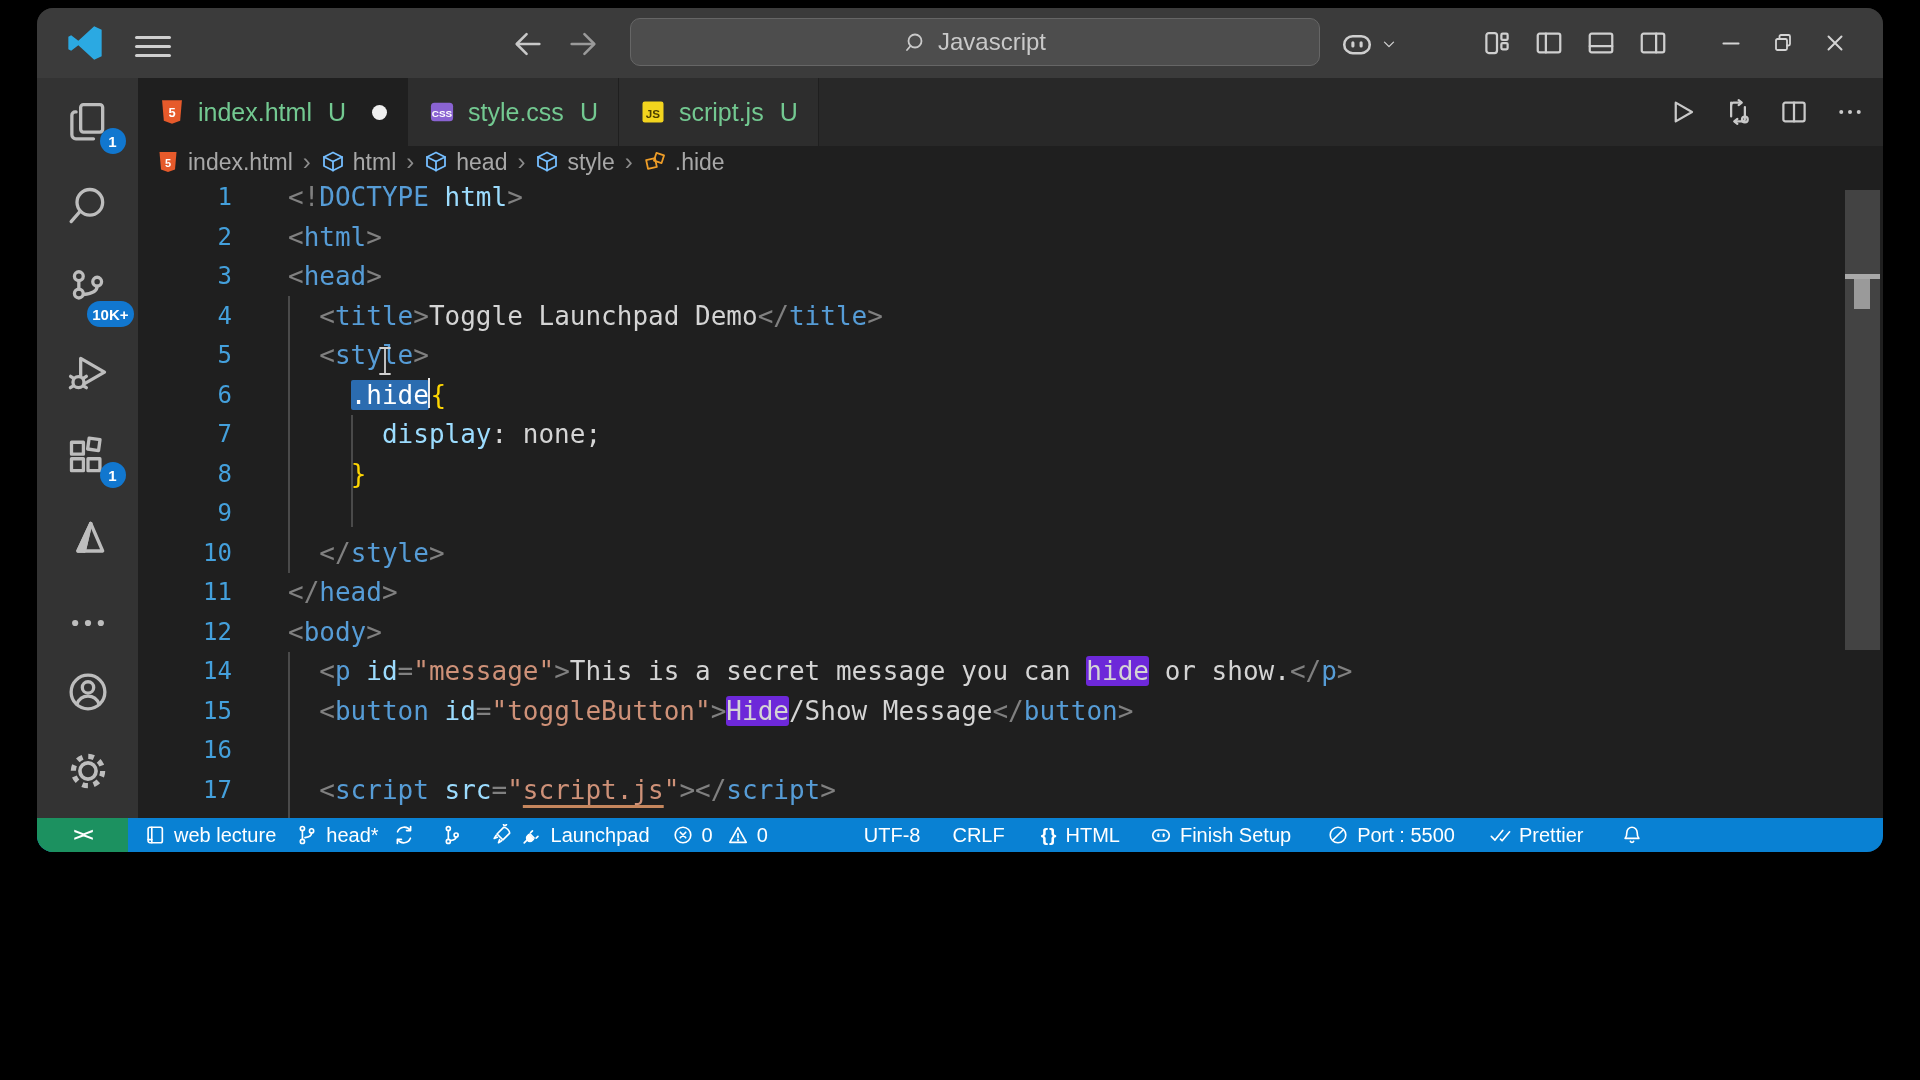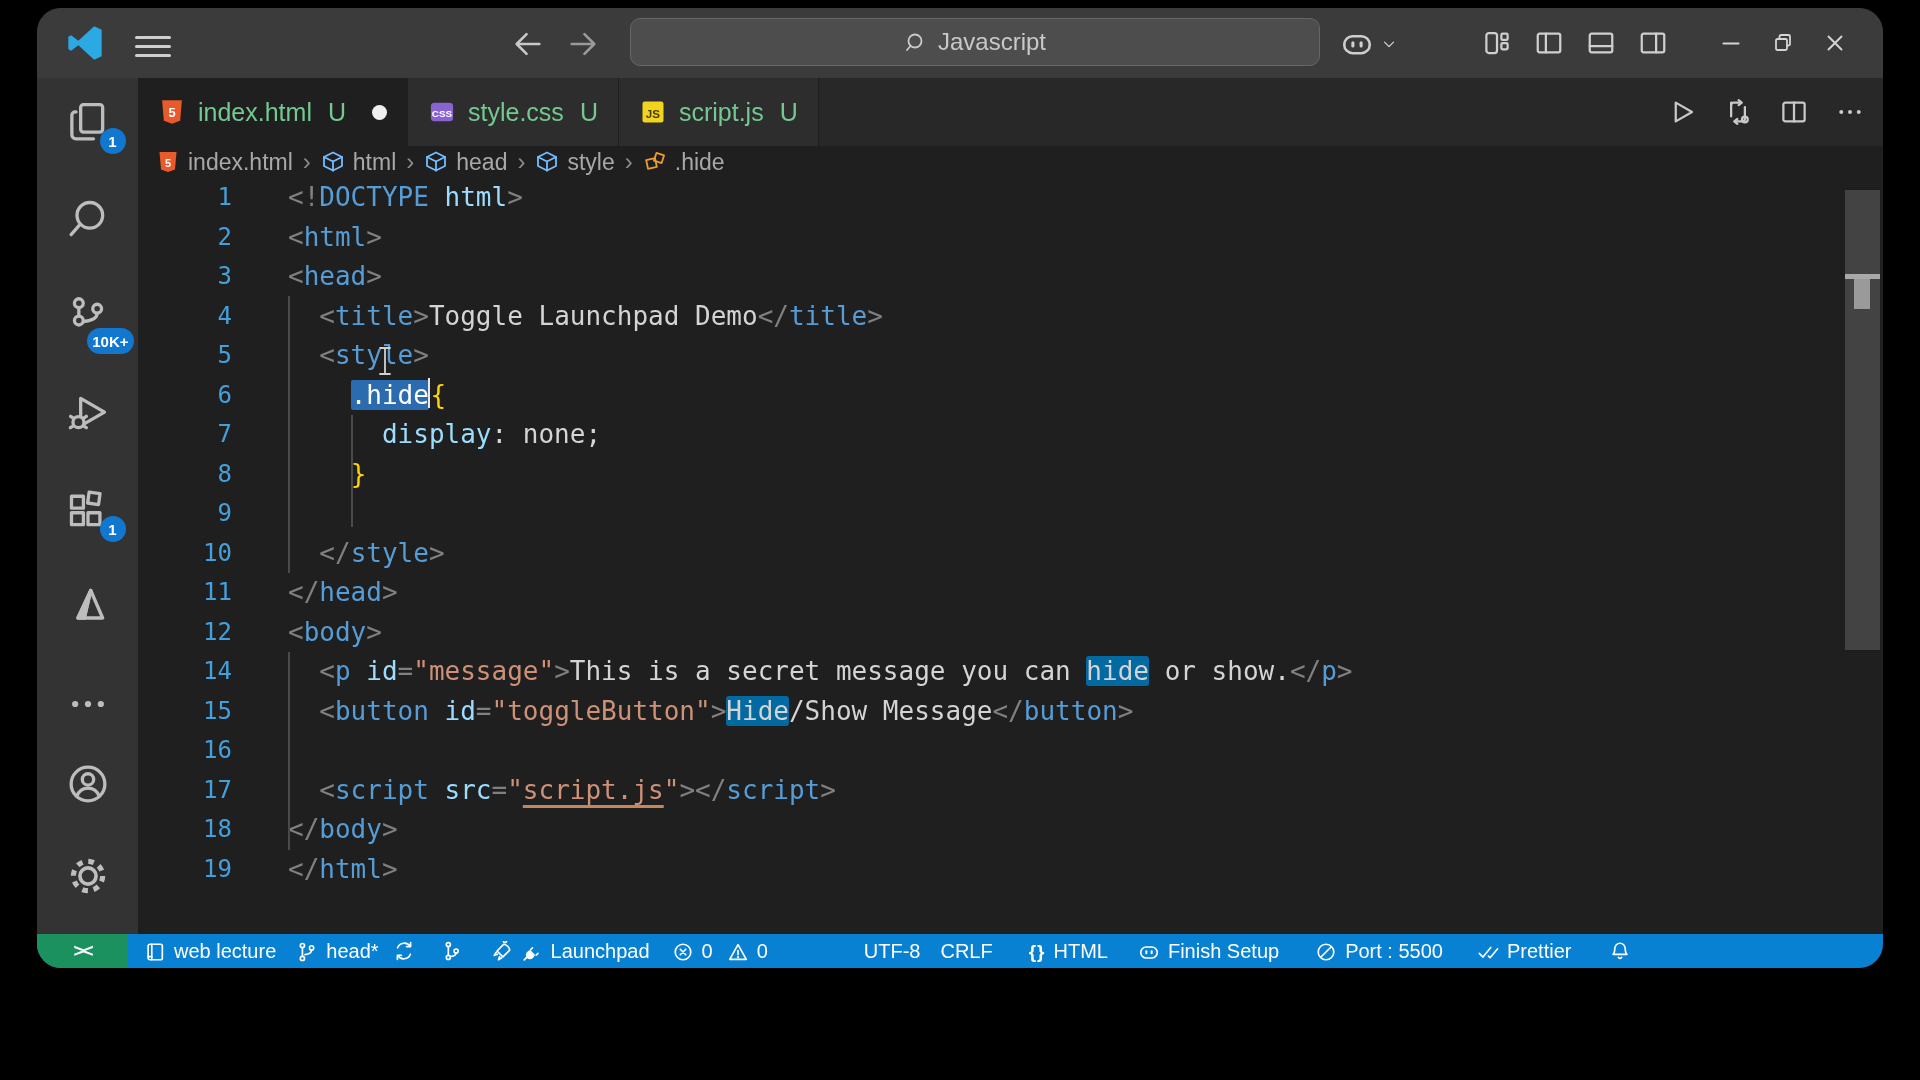--- a/index.html
+++ b/index.html
@@ -1,21 +1,21 @@
 <!DOCTYPE html>
 <html><head>
 <meta charset="utf-8">
 <style>
   * { margin:0; padding:0; box-sizing:border-box; }
   html,body { width:1920px; height:1080px; background:#000; overflow:hidden;
               font-family:"Liberation Sans", sans-serif; }
 
   
-  .vscode-window { position:absolute; left:37px; top:8px; width:1846px; height:960px;
-                   background:#1f1f1f; border-radius:24px; overflow:hidden;
+  .vscode-window { position:absolute; left:37px; top:8px; width:1846px; height:844px;
+                   background:#1f1f1f; border-radius:16px; overflow:hidden;
                    display:flex; flex-direction:column; }
 
   
   .titlebar { position:relative; height:70px; background:#3b3b3b; flex:none; color:#cccccc; }
   .tb-logo { position:absolute; left:28px; top:15px; width:40px; height:40px; }
   .tb-menu { position:absolute; left:98px; top:22px; width:36px; height:26px; cursor:pointer; }
   .tb-menu i { display:block; height:3px; background:#cfcfcf; border-radius:2px; margin:6px 0; }
   .tb-arrow { position:absolute; top:19px; width:34px; height:34px; color:#c8c8c8; }
   .tb-arrow.fwd { color:#9a9a9a; }
   .searchbox { position:absolute; left:593px; top:10px; width:690px; height:48px;
@@ -70,34 +70,34 @@
 
   
   .code-area { flex:1; position:relative; overflow:hidden;
                font-family:"DejaVu Sans Mono","Liberation Mono",monospace; font-size:26px; }
   .code-row { display:flex; height:39.5px; line-height:39.5px; }
   .ln { width:94px; text-align:right; color:#44a0dc; font-size:24px; flex:none; }
   .code-text { white-space:pre; padding-left:56px; color:#d4d4d4; }
   .c-p{color:#808080} .c-t{color:#569cd6} .c-a{color:#9cdcfe} .c-s{color:#ce9178}
   .c-w{color:#d4d4d4} .c-y{color:#ffd602}
   .c-sel{background:#2b6cb0;color:#ffffff;border-radius:2px}
-  .c-hl{background:#0369a1;border-radius:3px}
+  .c-hl{background:#6d28d9;border-radius:3px}
   .c-lnk{color:#ce9178;text-decoration:underline;text-underline-offset:6px;
          text-decoration-thickness:2.5px;text-decoration-color:#c5865d}
   .caret{display:inline-block;width:2.5px;height:30px;background:#eaeaea;vertical-align:middle;margin:0 0 6px -1px}
   .iguide{position:absolute;width:1.5px;background:#4a4a4a}
   .mouse-ibeam{position:absolute;left:240px;top:168px;width:14px;height:30px;color:#d0d0d0}
   .scrollbar{position:absolute;right:3px;top:12px;width:35px;height:460px;background:rgba(110,110,110,.45)}
   .sb-mark-bar{position:absolute;right:3px;top:96px;width:35px;height:5px;background:#a9a9a9}
   .sb-mark-stem{position:absolute;right:13px;top:101px;width:16px;height:30px;background:#9a9a9a}
 
   
   .statusbar { height:34px; background:#0981d3; color:#fff; display:flex; align-items:center;
                font-size:20px; flex:none; }
-  .sb-item { display:flex; align-items:flex-end; gap:8px; cursor:pointer; white-space:nowrap; }
+  .sb-item { display:flex; align-items:flex-start; gap:8px; cursor:pointer; white-space:nowrap; }
   .sb-remote { width:91px; height:34px; background:#1c9160; display:flex; align-items:center;
                justify-content:center; font-weight:bold; font-size:19px; letter-spacing:-2px; }
   .sb-ic { width:22px; height:22px; }
   .braces { font-weight:bold; font-size:19px; letter-spacing:1px; }
 </style>
 </head>
 <body>
 
 <div class="vscode-window">
 
@@ -527,21 +527,21 @@
       <svg class="sb-ic ic" viewBox="0 0 24 24" style="margin-left:6px">
           <path d="M12 4 21 20H3z"></path>
           <path d="M12 10.5v4.5"></path>
           <circle cx="12" cy="17.6" r="0.4" fill="currentColor"></circle>
         </svg>
       <span>0</span>
     </div>
     <div class="sb-item" style="margin-left:96px">
       <span>UTF-8</span>
     </div>
-    <div class="sb-item" style="margin-left:20px">
+    <div class="sb-item" style="margin-left:32px">
       <span>CRLF</span>
     </div>
     <div class="sb-item" style="margin-left:36px">
       <span class="braces">{}</span>
       <span>HTML</span>
     </div>
     <div class="sb-item" style="margin-left:30px">
       <svg class="sb-ic ic" viewBox="0 0 24 24" stroke-width="2">
           <rect x="3" y="6.5" width="18" height="12" rx="6"></rect>
           <rect x="8" y="10" width="2.2" height="4.5" rx="1.1" fill="currentColor" stroke="none"></rect>

